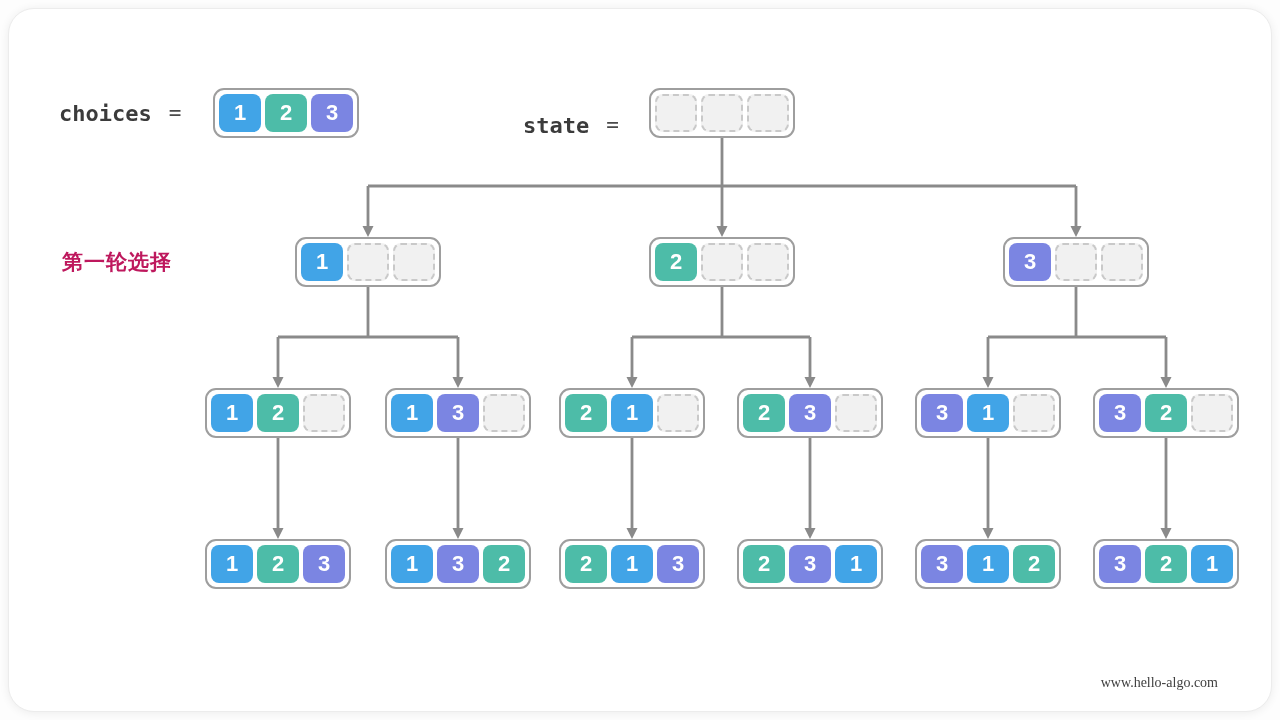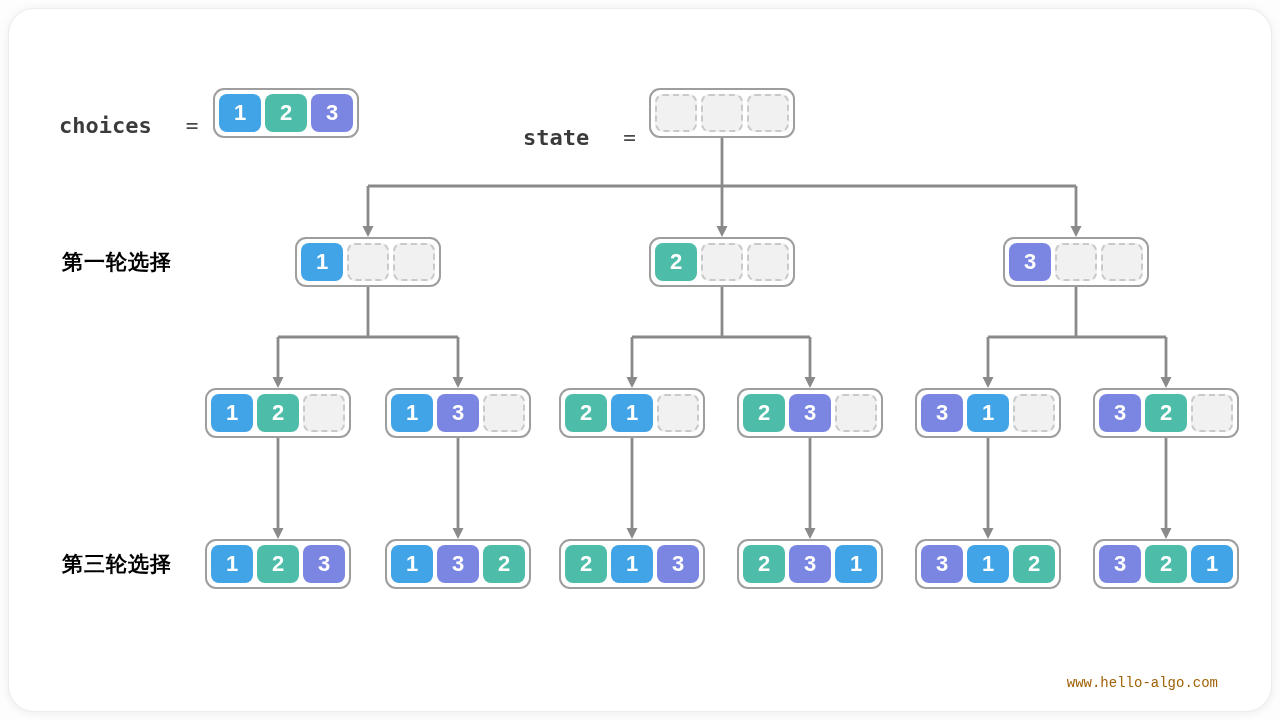--- a/index.html
+++ b/index.html
@@ -7,29 +7,29 @@
           font-family:"Liberation Sans",sans-serif;background:#fdfdfd;}
   .card{position:absolute;left:8px;top:8px;width:1262px;height:702px;background:#ffffff;
         border:1px solid #ececec;border-radius:26px;box-shadow:0 1px 10px rgba(0,0,0,0.07);}
   svg.connectors{position:absolute;left:0;top:0;pointer-events:none;}
   .abox{position:absolute;display:flex;gap:4px;padding:4px;background:#fff;
         border:2px solid #9e9e9e;border-radius:11px;}
   .cell{width:42px;height:38px;border-radius:8px;box-sizing:border-box;
         display:flex;align-items:center;justify-content:center;
         color:#fff;font-weight:700;font-size:22px;font-family:"Liberation Sans",sans-serif;}
   .cell.empty{background:#f1f1f1;border:2px dashed #c9c9c9;}
-  .hgroup{position:absolute;height:50px;display:flex;align-items:flex-end;gap:34px;
+  .hgroup{position:absolute;height:50px;display:flex;align-items:center;gap:17px;
           font-family:"DejaVu Sans Mono","Liberation Mono",monospace;
           font-size:22px;font-weight:700;color:#3b3b3b;}
   .hgroup .eq{font-weight:400;font-size:21px;color:#4a4a4a;}
   .rowlabel{position:absolute;height:50px;display:flex;align-items:center;
-            font-size:21px;font-weight:600;color:#000000;letter-spacing:1px;}
+            font-size:21px;font-weight:600;color:#be185d;letter-spacing:1px;}
   .watermark{position:absolute;right:62px;top:675px;
-             font-family:Liberation Mono, monospace;
-             font-size:14px;color:#a16207;}
+             font-family:Liberation Serif, serif;
+             font-size:14px;color:#404040;}
 </style>
 </head>
 <body>
 
 <div class="canvas">
   <div class="card"></div>
 
   <svg class="connectors" width="1280" height="720" viewBox="0 0 1280 720" id="connectors">
       <path d="M722,138 L722,186 M368,186 L1076,186 M368,186 L368,227 M722,186 L722,227 M1076,186 L1076,227 M368,287 L368,337 M278,337 L458,337 M278,337 L278,378 M458,337 L458,378 M722,287 L722,337 M632,337 L810,337 M632,337 L632,378 M810,337 L810,378 M1076,287 L1076,337 M988,337 L1166,337 M988,337 L988,378 M1166,337 L1166,378 M278,438 L278,529 M458,438 L458,529 M632,438 L632,529 M810,438 L810,529 M988,438 L988,529 M1166,438 L1166,529 " stroke="#8a8a8a" stroke-width="2.8" fill="none"></path>
       <path d="M362.5,226 L373.5,226 L368,237 Z M716.5,226 L727.5,226 L722,237 Z M1070.5,226 L1081.5,226 L1076,237 Z M272.5,377 L283.5,377 L278,388 Z M452.5,377 L463.5,377 L458,388 Z M626.5,377 L637.5,377 L632,388 Z M804.5,377 L815.5,377 L810,388 Z M982.5,377 L993.5,377 L988,388 Z M1160.5,377 L1171.5,377 L1166,388 Z M272.5,528 L283.5,528 L278,539 Z M452.5,528 L463.5,528 L458,539 Z M626.5,528 L637.5,528 L632,539 Z M804.5,528 L815.5,528 L810,539 Z M982.5,528 L993.5,528 L988,539 Z M1160.5,528 L1171.5,528 L1166,539 Z " fill="#8a8a8a" stroke="none"></path>
@@ -39,21 +39,20 @@
     <span>choices</span>
     <span class="eq">=</span>
   </div>
 
   <div class="hgroup" style="left:523px;top:100px;">
     <span>state</span>
     <span class="eq">=</span>
   </div>
 
   <div class="rowlabel" style="left:62px;top:237px;">第一轮选择</div>
-  <div class="rowlabel" style="left:62px;top:539px;">第三轮选择</div>
 
   <div id="boxes">
       <div class="abox" style="left: 213px; top: 88px;">
         <div class="cell" style="background: rgb(65, 164, 231);">1</div>
         <div class="cell" style="background: rgb(77, 188, 168);">2</div>
         <div class="cell" style="background: rgb(123, 133, 226);">3</div>
       </div>
       <div class="abox" style="left: 649px; top: 88px;">
         <div class="cell empty"></div>
         <div class="cell empty"></div>

